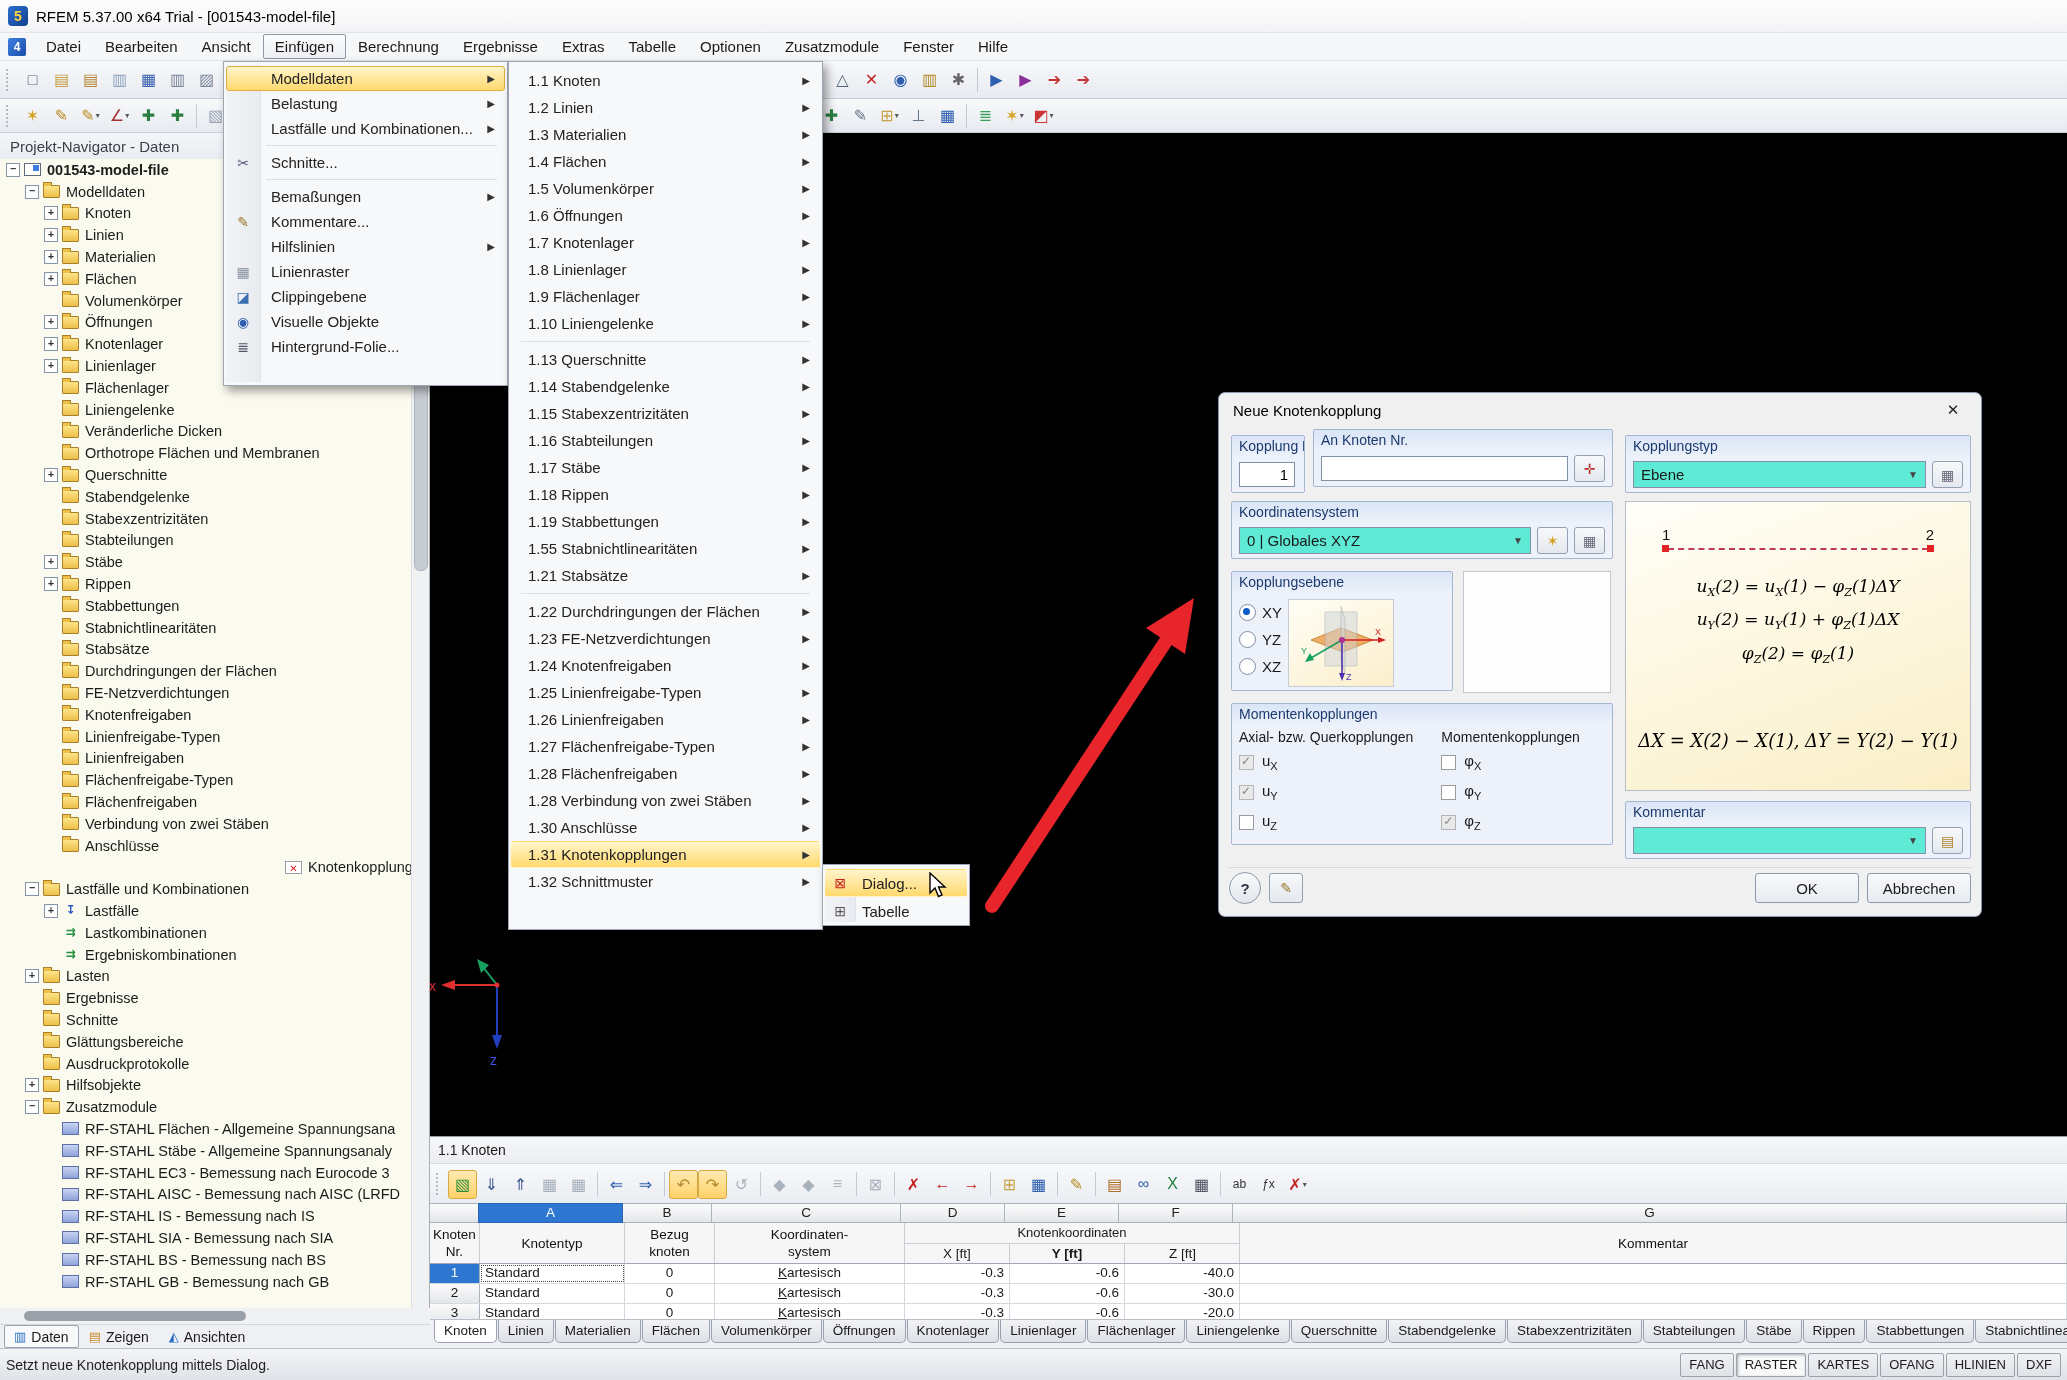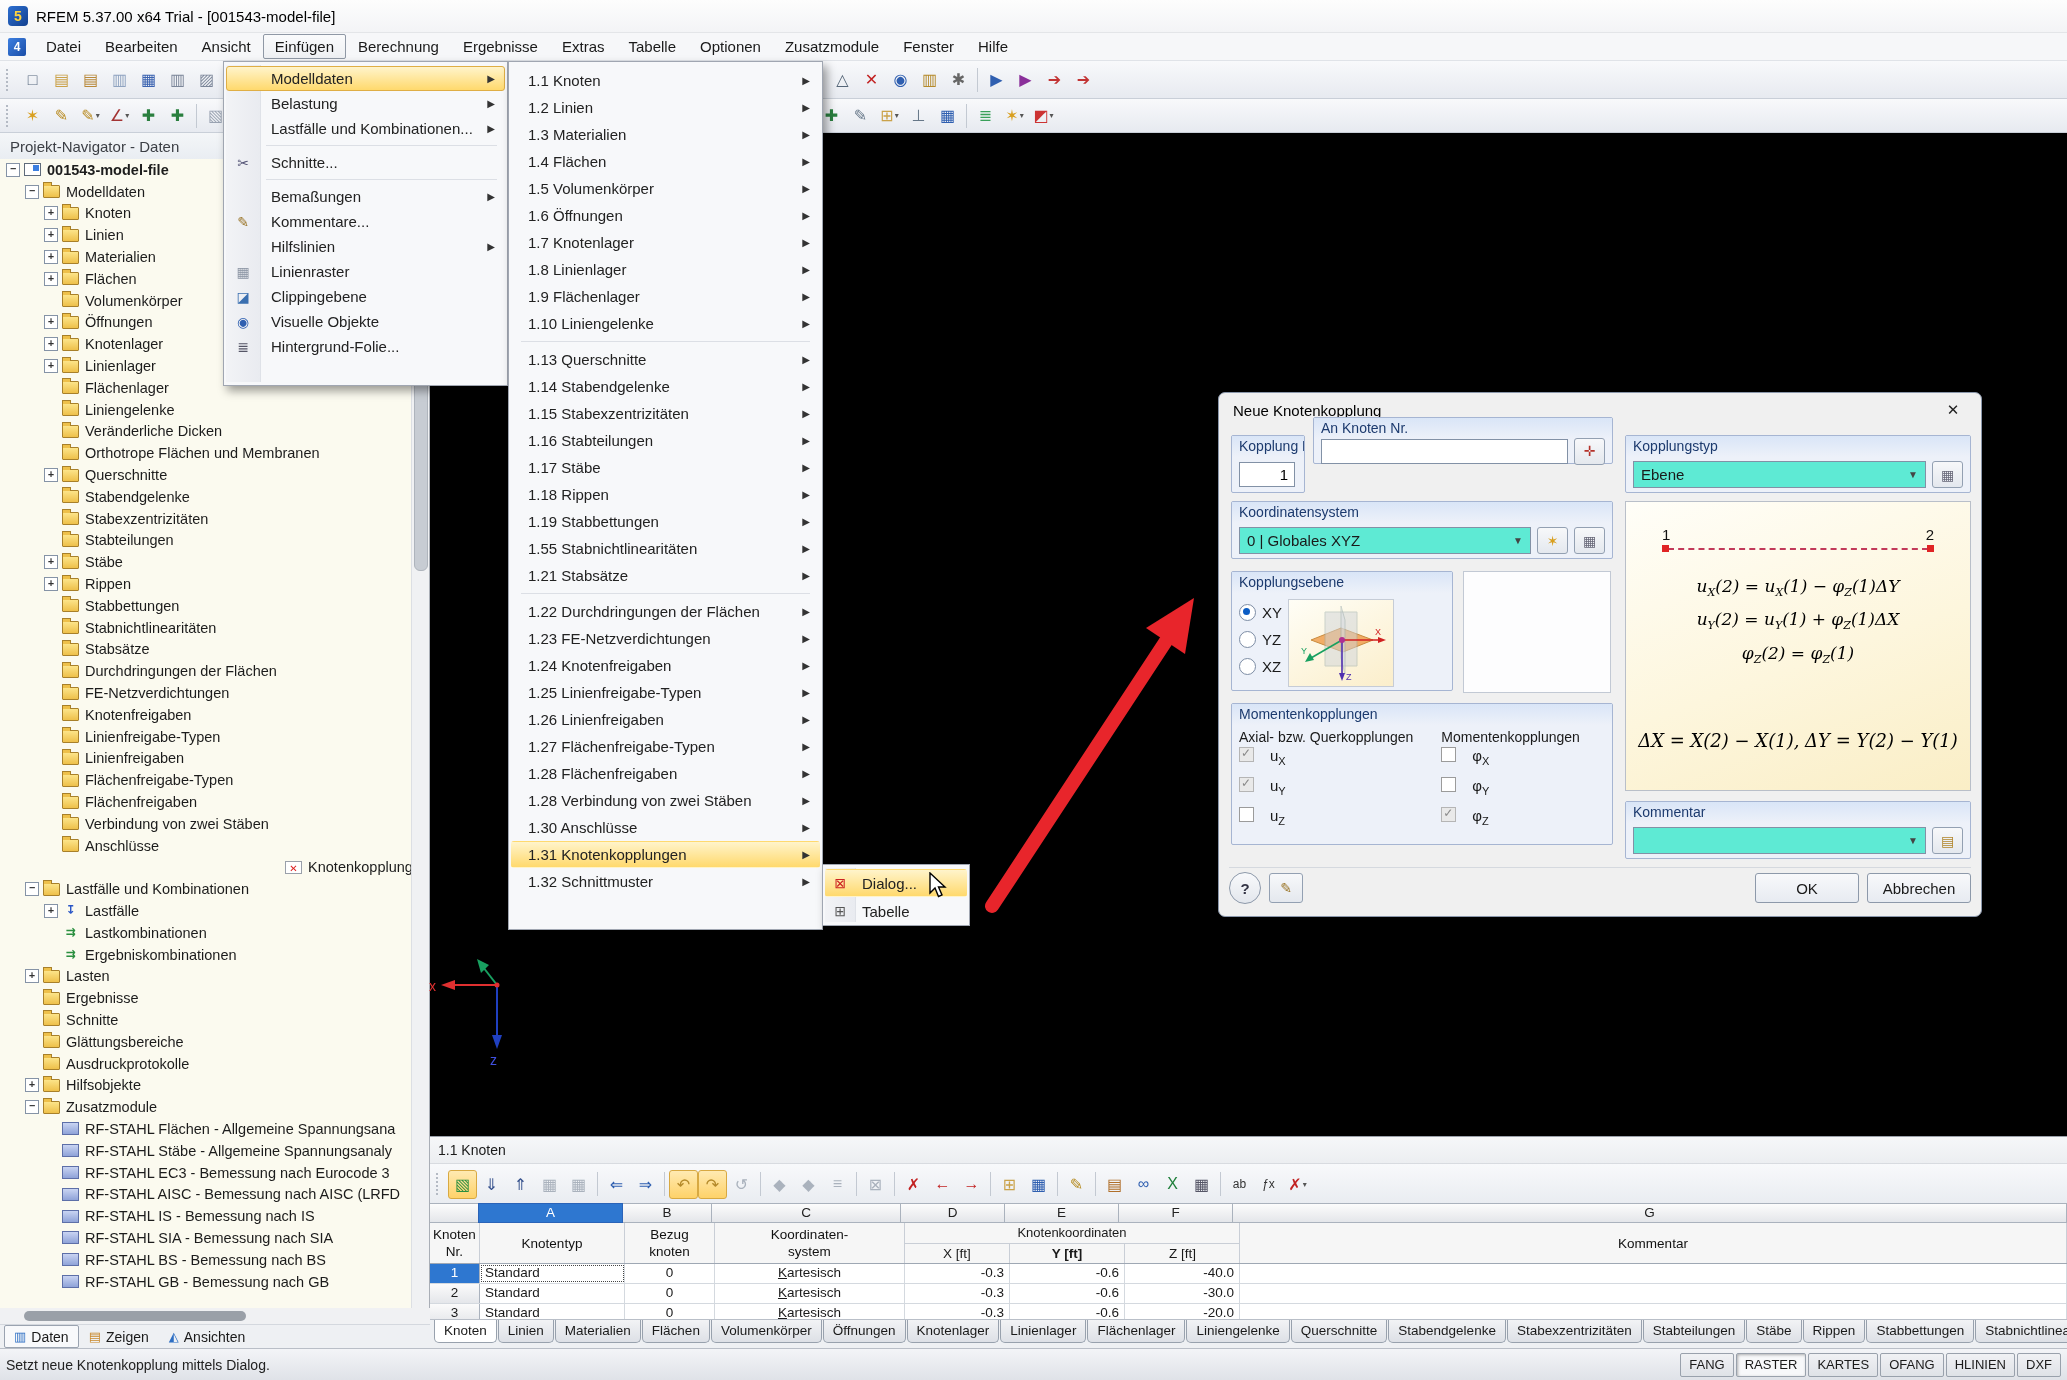--- a/index.html
+++ b/index.html
@@ -88,21 +88,21 @@
        padding-left:7px;box-sizing:border-box;}
   .sel .sarr{margin-left:auto;margin-right:7px;font-size:10px;color:#444;}
   .sbtn{width:31px;height:27px;border:1px solid #93a0b2;background:linear-gradient(#f7f8fa,#e4e8ee);border-radius:3px;
         display:flex;align-items:center;justify-content:center;font-size:14px;flex:none;box-sizing:border-box;}
   .rd{width:15px;height:15px;border:1px solid #7d8da5;border-radius:50%;background:#fff;position:relative;flex:none;}
   .rd.sel2::after{content:"";position:absolute;left:3px;top:3px;width:7px;height:7px;border-radius:50%;background:#0b5cc4;}
   .rdrow{display:flex;align-items:center;gap:6px;height:27px;font-size:15px;}
   .cb{width:15px;height:15px;border:1px solid #9b9b9b;background:#fff;position:relative;flex:none;box-sizing:border-box;}
   .cb.dis{background:#e9e9e9;border-color:#b5b5b5;}
   .cb.ck::after{content:"✓";position:absolute;left:1px;top:-2px;font-size:12px;color:#8a8a8a;}
-  .cbrow{display:flex;gap:16px;height:30px;font-size:15px;}
+  .cbrow{display:flex;align-items:center;gap:8px;height:30px;font-size:15px;}
   .coltitle{font-size:14px;color:#1a1a1a;margin-bottom:2px;}
   .imgpanel{position:absolute;border:1px solid #b9bfc9;background:linear-gradient(160deg,#fffef8 0%,#fdf6dd 55%,#faeec6 100%);box-sizing:border-box;}
   .formula{font-family:"DejaVu Serif",serif;font-style:italic;font-size:17px;text-align:center;margin:10px 0;color:#000;}
   .formula sub,.delta sub{font-size:11px;}
   .delta{font-family:"DejaVu Serif",serif;font-style:italic;font-size:18px;text-align:center;color:#000;position:absolute;left:0;right:0;}
   .diag{position:absolute;left:36px;right:36px;top:24px;height:36px;}
   .dline{position:absolute;left:6px;right:6px;top:22px;border-top:2px dashed #c23a5a;}
   .dnode{position:absolute;top:19px;width:7px;height:7px;background:#e02424;}
   .dnum{position:absolute;top:0;font-size:15px;color:#111;}
   .btn{height:30px;padding:0 0;border:1px solid #8d99aa;border-radius:3px;background:linear-gradient(#f8f9fb,#e7ebf1);
@@ -921,21 +921,21 @@
       <span class="dclose">✕</span>
     </div>
 
     <div class="grp" style="left:12px;top:42px;width:74px;height:58px;">
       <div class="glabel">Kopplung Nr.</div>
       <div class="gbody">
         <input class="inp" style="width: 56px; text-align: right;" value="1">
       </div>
     </div>
 
-    <div class="grp" style="left:94px;top:24px;width:300px;height:47px;">
+    <div class="grp" style="left:94px;top:36px;width:300px;height:58px;">
       <div class="glabel">An Knoten Nr.</div>
       <div class="gbody">
         <input class="inp" style="flex: 1 1 0%;" value="">
         <div class="sbtn">
             <span style="color:#b4322a">✛</span>
           </div>
       </div>
     </div>
 
     <div class="grp" style="left:406px;top:42px;width:346px;height:58px;">

